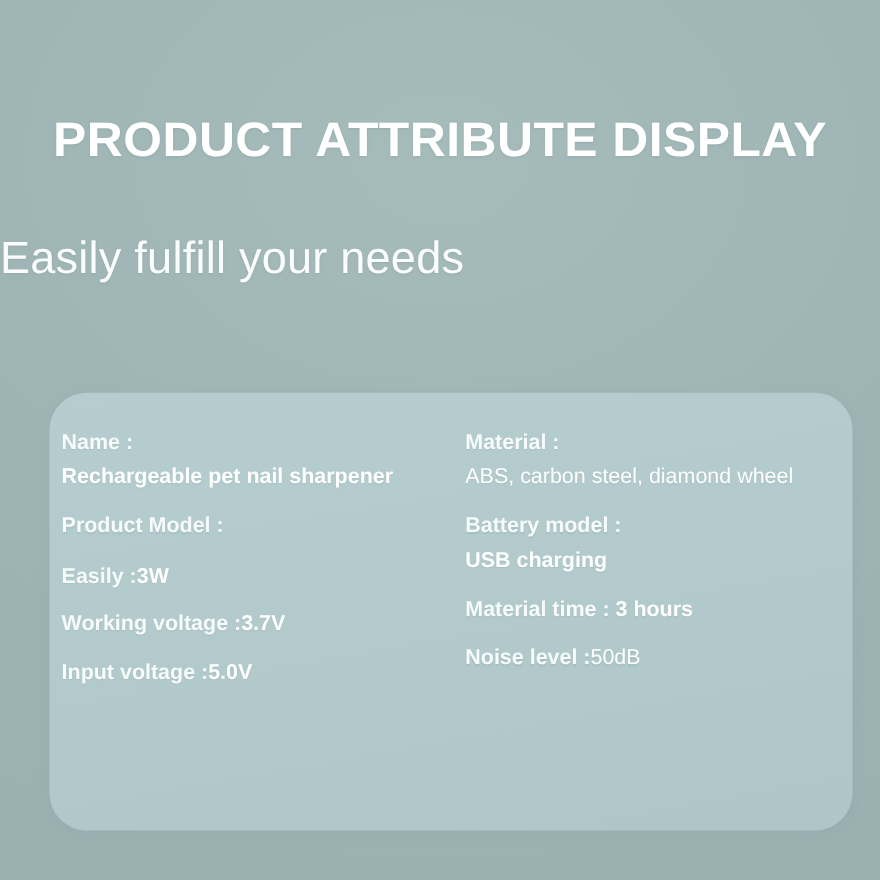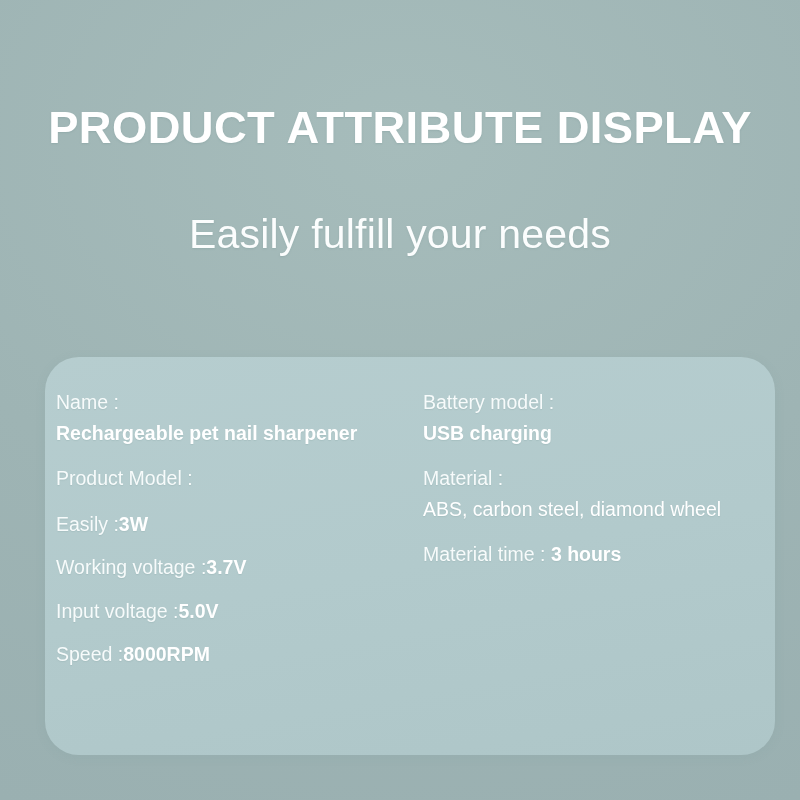--- a/index.html
+++ b/index.html
@@ -46,21 +46,21 @@
     transform: scaleX(1.03);
     text-shadow: 0 1px 2px rgba(120,148,148,0.35);
     white-space: nowrap;
   }
 
   #subtitle {
     position: absolute;
     top: 211px;
     left: 0;
     width: 800px;
-    text-align: center;
+    text-align: left;
     color: #fbfdfd;
     font-weight: normal;
     font-size: 41px;
     letter-spacing: 0.2px;
     line-height: 1.15;
     text-shadow: 0 1px 2px rgba(120,148,148,0.3);
     white-space: nowrap;
   }
 
   
@@ -89,21 +89,21 @@
     line-height: 1.0;
     white-space: nowrap;
     text-shadow: 0 1px 1px rgba(125,155,155,0.22);
   }
 
   
   .spec-row.stacked .lbl { display: block; margin-bottom: 11px; }
   .spec-row.stacked .val { display: block; }
 
   .lbl {
-    font-weight: normal;
+    font-weight: bold;
     color: #f7fbfb;
   }
   .val {
     font-weight: normal;
     color: #ffffff;
   }
   .val.bold {
     font-weight: bold;
     color: #ffffff;
   }
@@ -133,28 +133,28 @@
         <div class="spec-row stacked">
           <span class="lbl">Name :</span>
           <span class="val bold">Rechargeable pet nail sharpener</span>
         </div>
         <div class="spec-row stacked">
           <span class="lbl">Product Model :</span>
         </div>
         <div class="spec-row"><span class="lbl">Easily :</span><span class="val bold">3W</span></div>
         <div class="spec-row"><span class="lbl">Working voltage :</span><span class="val bold">3.7V</span></div>
         <div class="spec-row"><span class="lbl">Input voltage :</span><span class="val bold">5.0V</span></div>
-        <div class="spec-row"><span class="lbl">Speed :</span><span class="val bold">8000RPM</span></div>
       </div>
     <div class="spec-col" id="col-right">
+        <div class="spec-row stacked">
+          <span class="lbl">Material :</span>
+          <span class="val">ABS, carbon steel, diamond wheel</span>
+        </div>
         <div class="spec-row stacked">
           <span class="lbl">Battery model :</span>
           <span class="val bold">USB charging</span>
         </div>
-        <div class="spec-row stacked">
-          <span class="lbl">Material :</span>
-          <span class="val">ABS, carbon steel, diamond wheel</span>
-        </div>
         <div class="spec-row"><span class="lbl">Material time : </span><span class="val bold">3 hours</span></div>
+        <div class="spec-row"><span class="lbl">Noise level :</span><span class="val">50dB</span></div>
       </div>
   </div>
 
 </div>
 
 </body></html>

